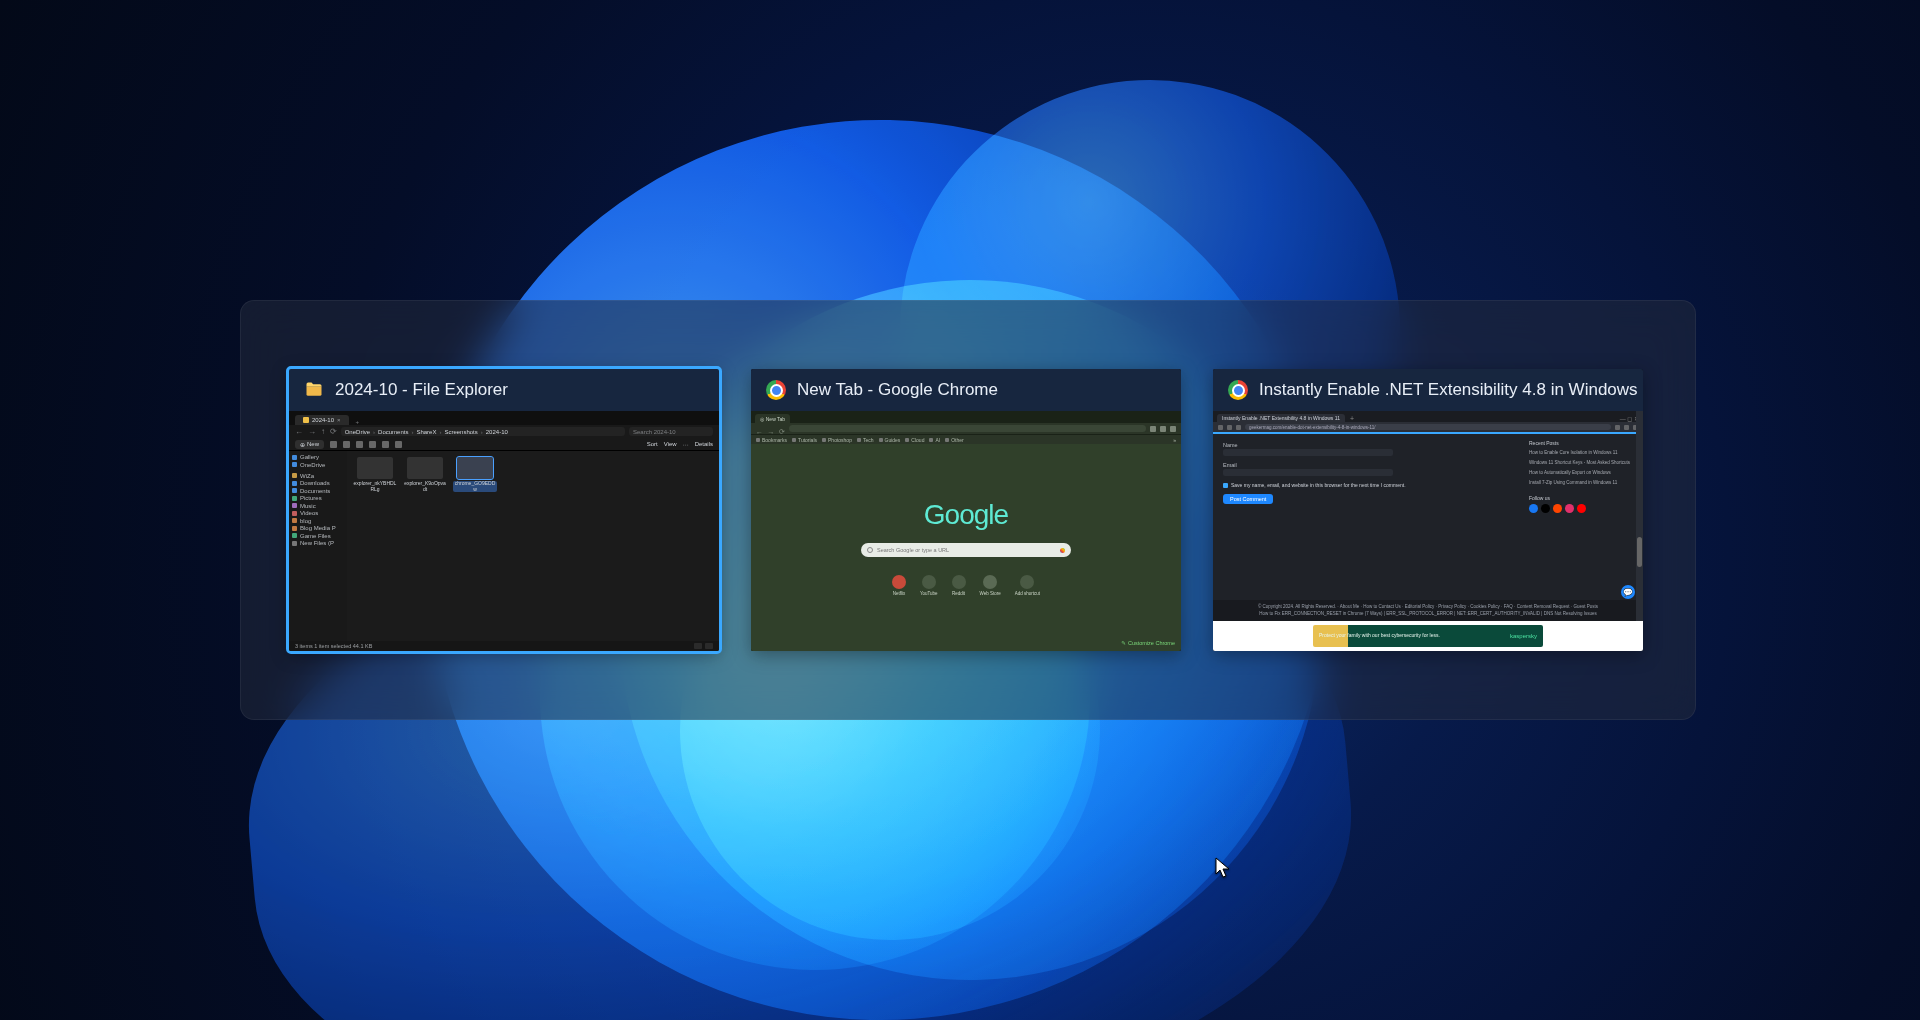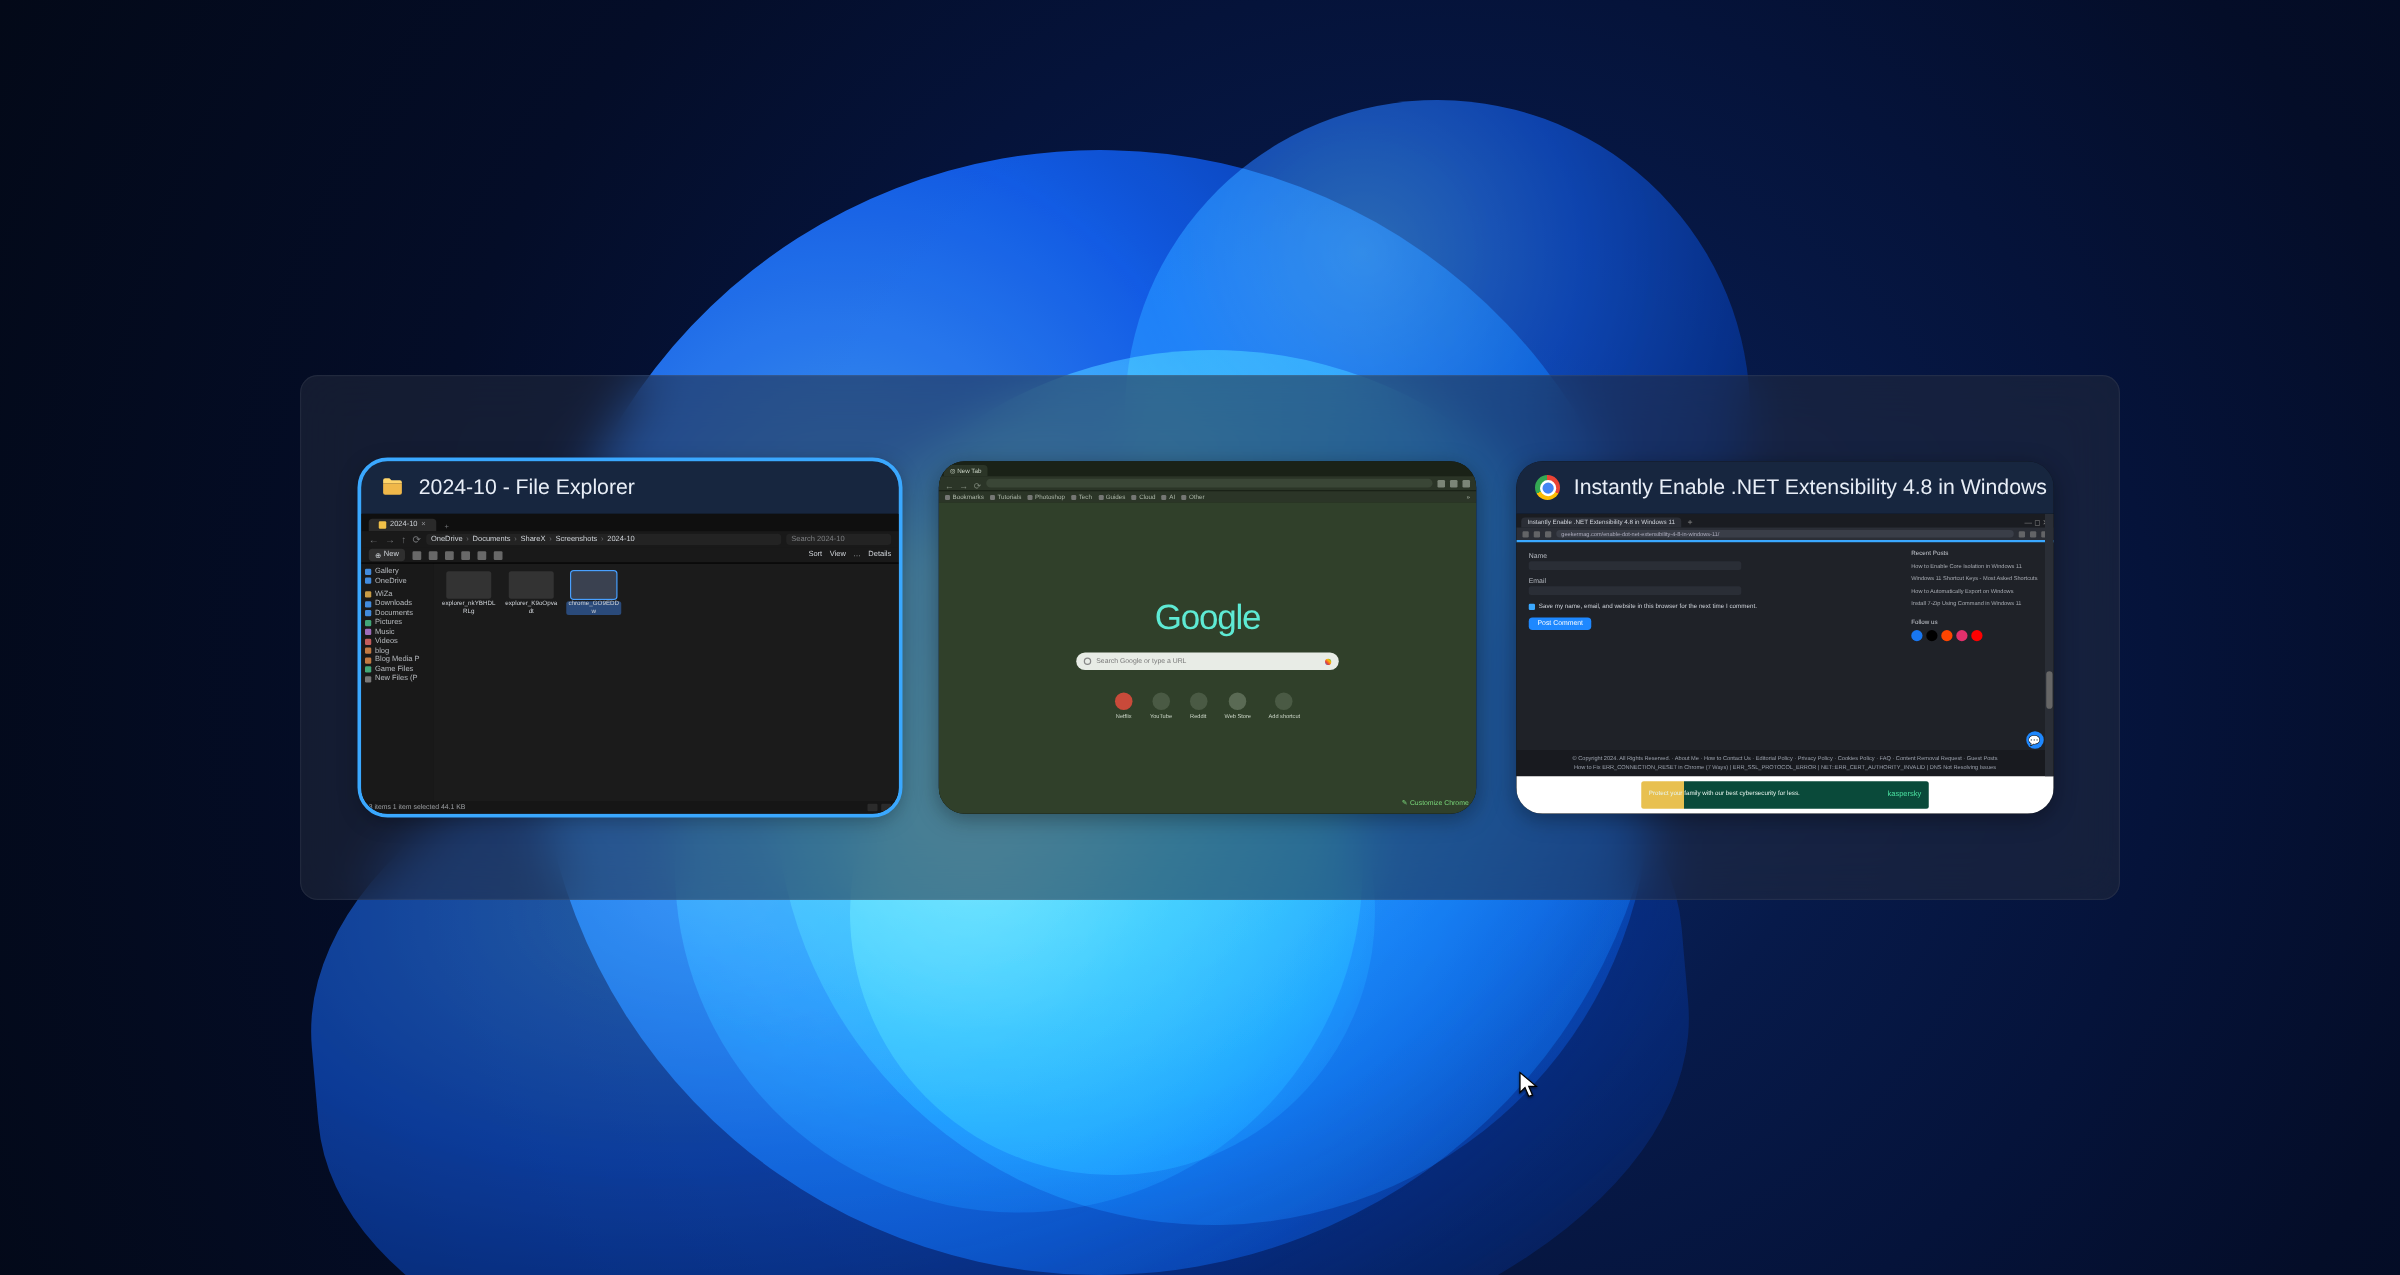--- a/index.html
+++ b/index.html
@@ -34,21 +34,21 @@
     background: rgba(35,42,60,0.55);
     backdrop-filter: blur(20px);
     border-radius: 14px;
     border: 1px solid rgba(255,255,255,0.06);
     padding: 68px 48px;
     display: flex; gap: 32px;
   }
 
   .thumb {
     width: 430px; height: 282px;
-    border-radius: 21px;
+    border-radius: 2px;
     overflow: hidden;
     background: #101318;
     position: relative;
     display: flex; flex-direction: column;
     cursor: pointer;
     box-shadow: 0 4px 18px rgba(0,0,0,0.35);
   }
   .thumb.selected {
     outline: 3px solid #3aa8ff;
     outline-offset: 0;
@@ -303,20 +303,26 @@
           <span class="r">
               <span class="vb"></span>
               <span class="vb"></span>
             </span>
         </div>
       </div>
     </div>
   </div>
 
   <div class="thumb">
+    <div class="thumb-title">
+      <span class="icon">
+          <span class="chrome-icon"></span>
+        </span>
+      <span>New Tab - Google Chrome</span>
+    </div>
     <div class="thumb-body">
       <div class="ch">
         <div class="ch-tabs">
           <div class="ch-tab active">◎ New Tab</div>
         </div>
         <div class="ch-addr">
           <div class="nav"><span>←</span> <span>→</span> <span>⟳</span></div>
           <div class="bar"></div>
           <span class="ric"></span>
           <span class="ric"></span>

